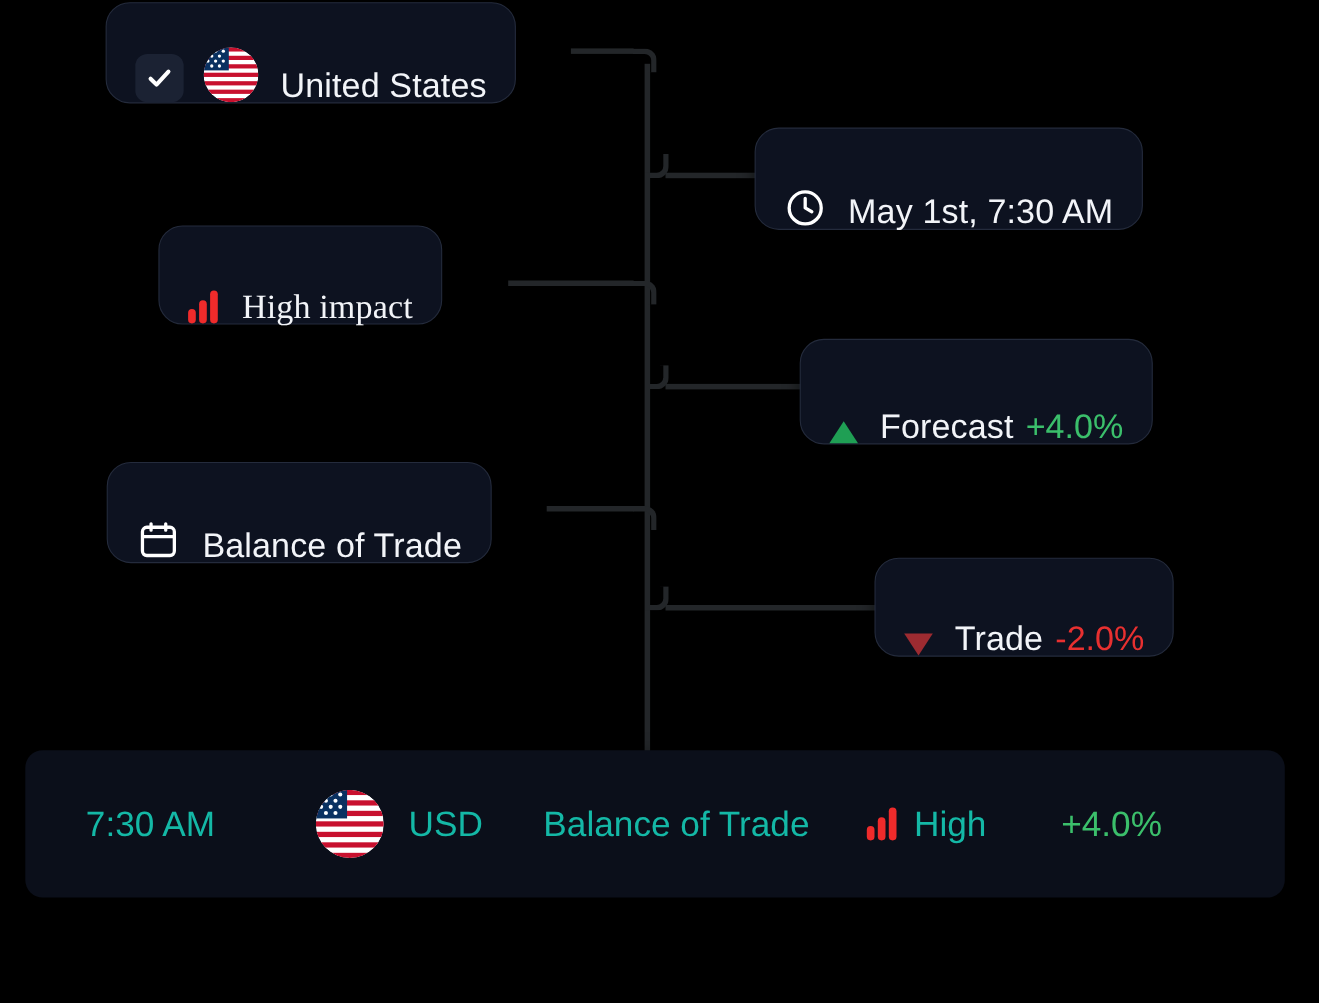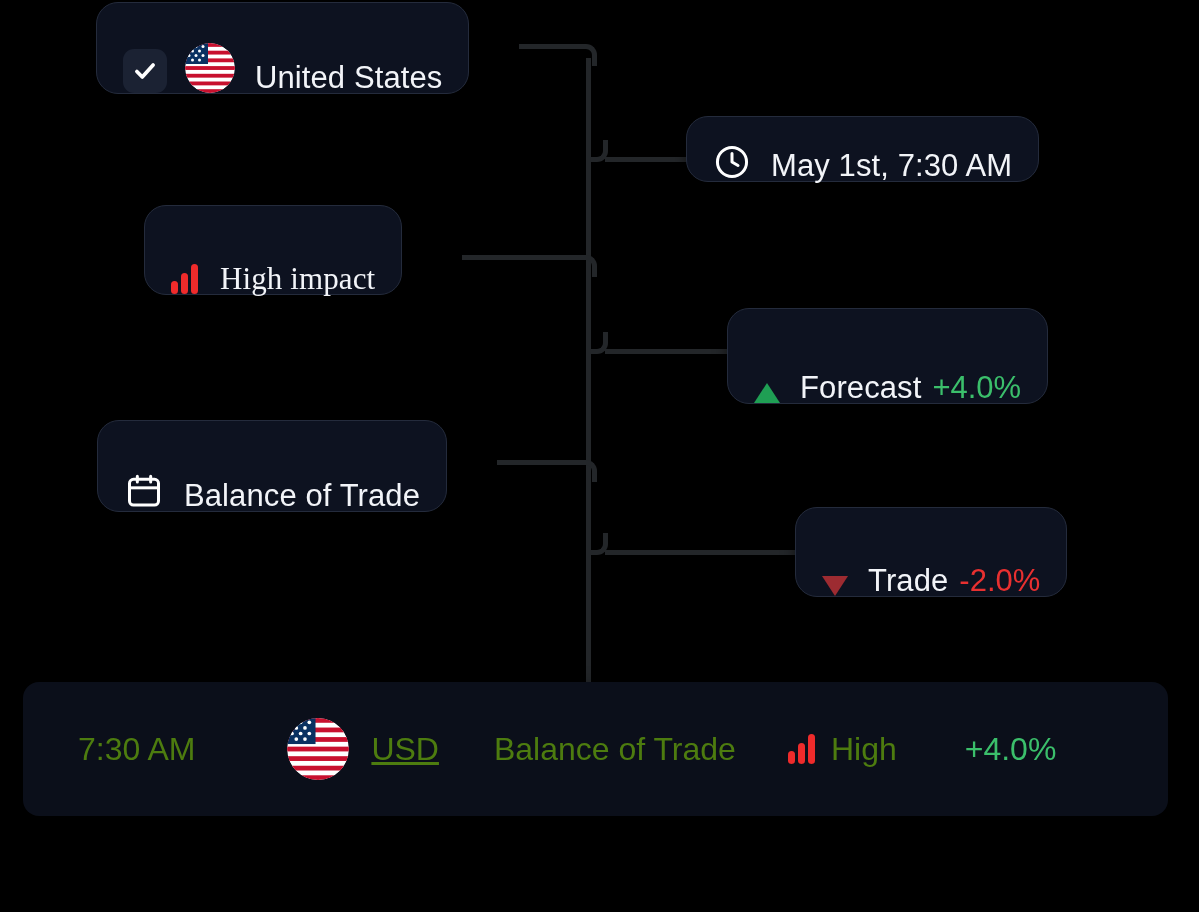--- a/index.html
+++ b/index.html
@@ -84,27 +84,27 @@
     position:absolute;
     left:23px; top:682px;
     width:1145px; height:134px;
     background:#0b0f1a;
     border-radius:16px;
     display:flex; align-items:center;
     box-shadow:0 8px 20px rgba(0,0,0,0.6);
   }
   #bottom-bar .cell {
     display:flex; align-items:center;
-    color:#4d7c0f;
+    color:#14b8a6;
     font-size:32px;
     white-space:nowrap;
   }
   .bb-time  { margin-left:55px; }
   .bb-flag  { margin-left:92px; }
-  .bb-cur   { margin-left:22px;text-decoration:underline; }
+  .bb-cur   { margin-left:22px; }
   .bb-event { margin-left:55px; }
   .bb-imp   { margin-left:52px;text-align:center; }
   .bb-impbars { margin-right:16px; }
   .bb-pct   { margin-left:68px; }
 </style>
 </head>
 <body>
 
 <div id="stage">
 
@@ -160,21 +160,21 @@
             <circle cx="11" cy="12.5" r="1.5"></circle>
             <circle cx="18" cy="12.5" r="1.5"></circle>
           <circle cx="7.5" cy="17" r="1.5"></circle>
             <circle cx="14.5" cy="17" r="1.5"></circle>
         </g>
       </g>
     </svg>
     <span class="label" style="margin-left:20px;">United States</span>
   </div>
 
-  <div class="node" style="left:686px; top:116px; height:66px;">
+  <div class="node" style="left:686px; top:116px; height:93px;">
     <span class="ico">
       <svg width="38" height="38" viewBox="0 0 24 24">
         <circle cx="12" cy="12" r="9.2" fill="none" stroke="#ffffff" stroke-width="1.9"></circle>
         <path d="M12 6.6 L12 12 L15.8 14.2" fill="none" stroke="#ffffff" stroke-width="1.9" stroke-linecap="round" stroke-linejoin="round"></path>
       </svg>
     </span>
     <span class="label" style="margin-left:20px;">May 1st, 7:30 AM</span>
   </div>
 
   <div class="node" style="left:144px; top:205px; height:90px;">

